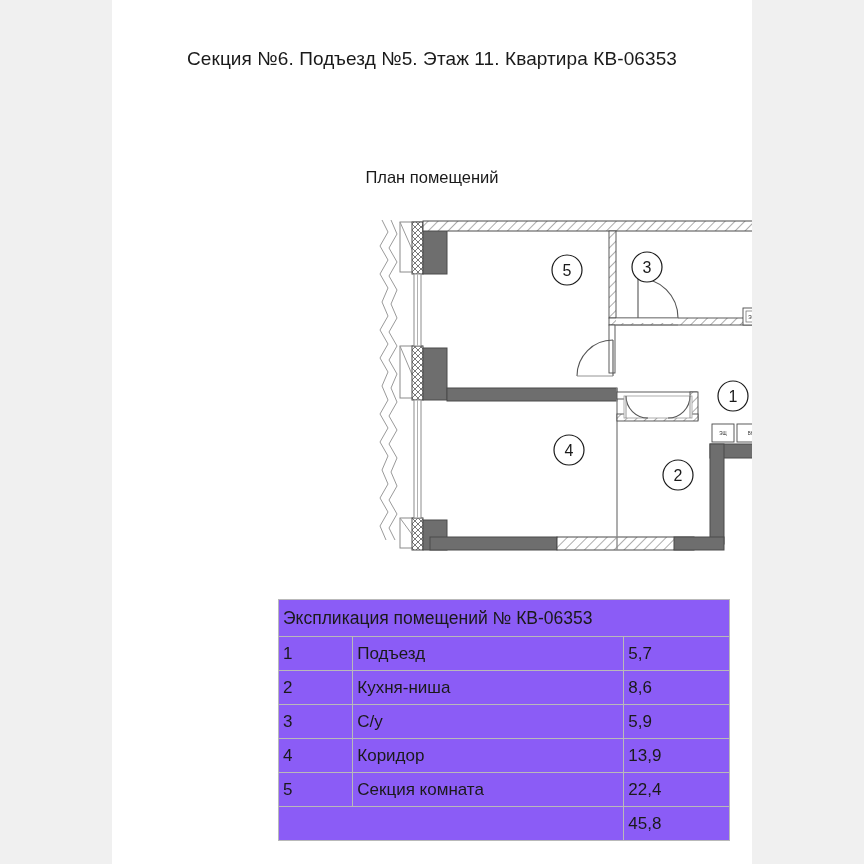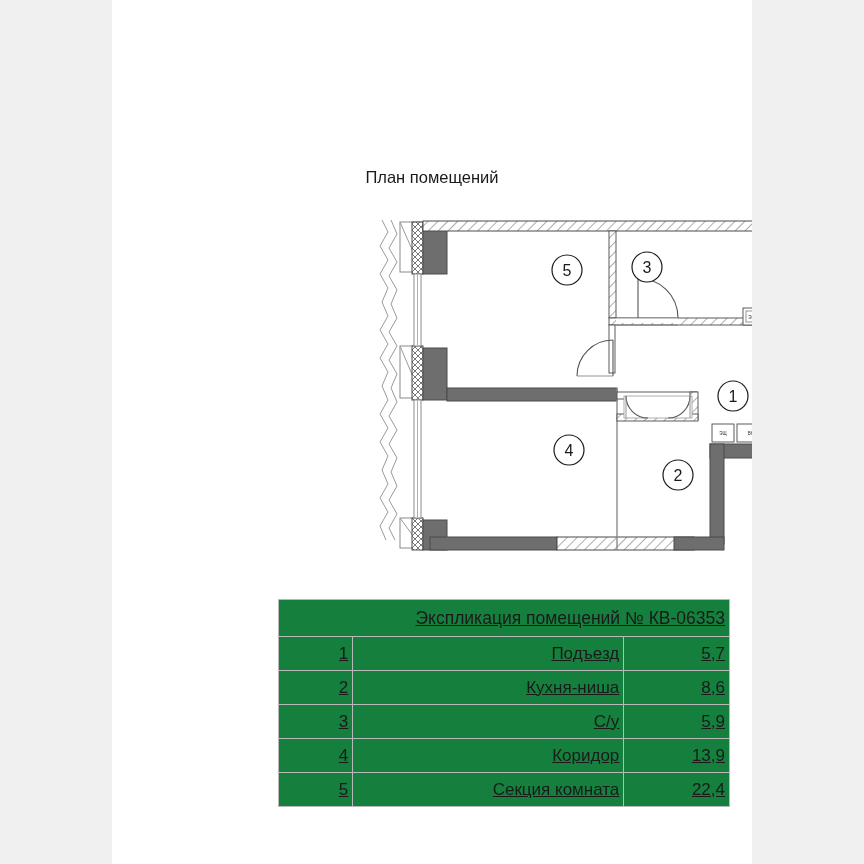--- a/index.html
+++ b/index.html
@@ -62,40 +62,40 @@
     width: 452px;
     border-collapse: collapse;
     background: #fff;
   }
   #spec td {
     border: 1px solid #b9b9b9;
     font-size: 17px;
     color: #1a1a1a;
     height: 33px;
     padding: 0 4px;
-    text-align: right;
+    text-align: left;
     vertical-align: middle;
-    background: #15803d;
-    text-decoration: underline;
+    background: #8b5cf6;
   }
   #spec td.head {
     font-size: 17.5px;
     height: 36px;
   }
   #spec td.num   { width: 62px; }
   #spec td.name  { width: 250px; }
   #spec td.area  { width: 92px; }
   #spec td.blank { border-right: none; }
   #spec td.blank2 { border-left: none; border-right: none; }
 </style>
 </head>
 <body>
 
 <div id="page">
 
+  <div class="title">Секция №6. Подъезд №5. Этаж 11. Квартира КВ-06353</div>
   <div class="subtitle">План помещений</div>
 
   <div id="plan">
     <svg width="640" height="390" viewBox="0 0 640 390" xmlns="http://www.w3.org/2000/svg">
       <defs>
         <pattern id="hatch" width="7" height="7" patternTransform="rotate(45)" patternUnits="userSpaceOnUse">
           <rect width="7" height="7" fill="#ffffff"></rect>
           <line x1="0" y1="0" x2="0" y2="7" stroke="#5a5a5a" stroke-width="1"></line>
         </pattern>
         <pattern id="xhatch" width="6" height="6" patternUnits="userSpaceOnUse">
@@ -280,16 +280,21 @@
       <tr>
         <td class="num">4</td>
         <td class="name">Коридор</td>
         <td class="area">13,9</td>
       </tr>
       <tr>
         <td class="num">5</td>
         <td class="name">Секция комната</td>
         <td class="area">22,4</td>
       </tr>
+      <tr>
+        <td class="blank"></td>
+        <td class="blank2"></td>
+        <td class="area">45,8</td>
+      </tr>
     </tbody>
   </table>
 
 </div>
 
 </body></html>

